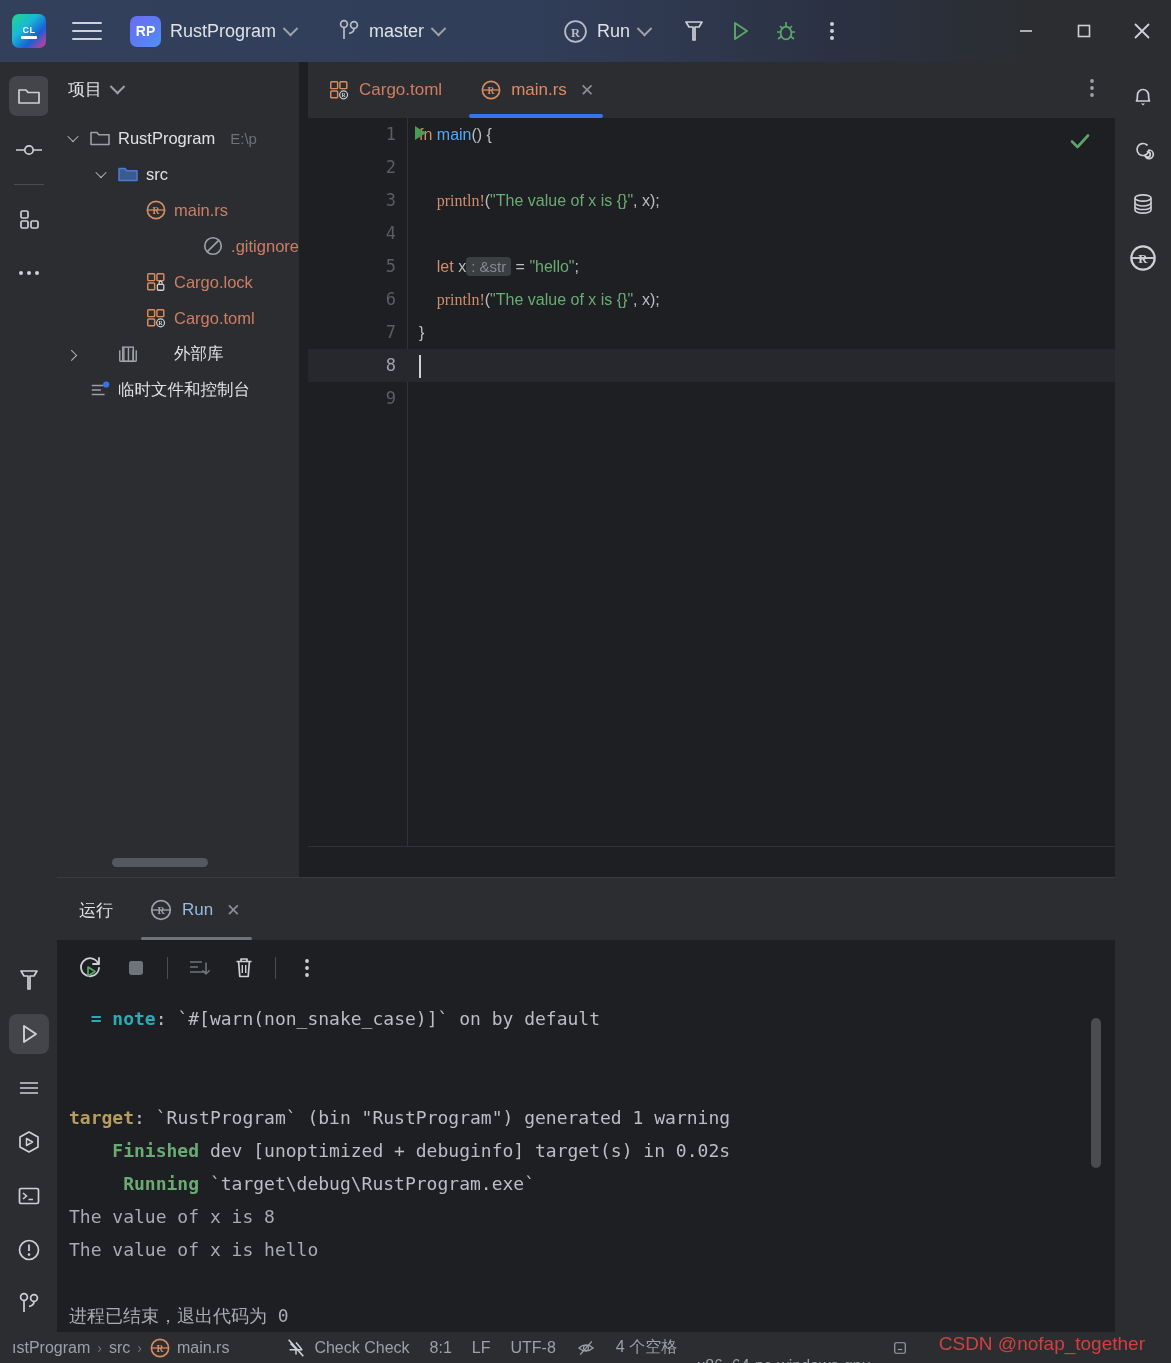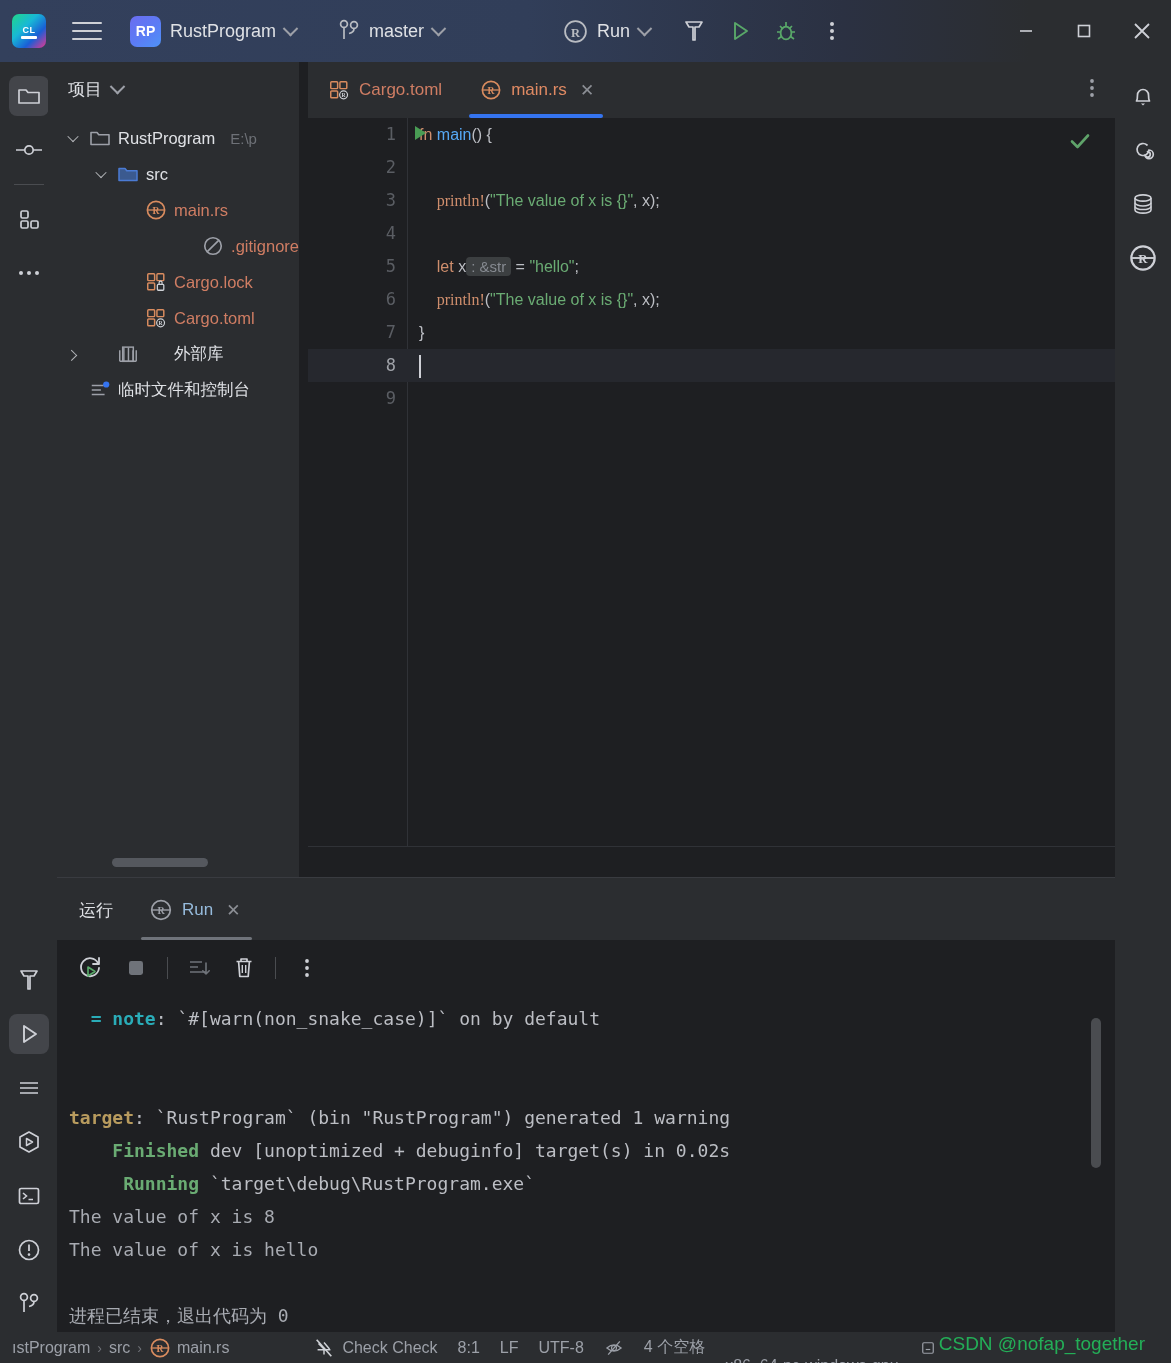--- a/index.html
+++ b/index.html
@@ -155,29 +155,29 @@
   .cl { white-space: pre; }
   .c-note { color: #2aacb8; font-weight: bold; }
   .c-warn { color: #b89b5e; font-weight: bold; }
   .c-green { color: #6aab73; font-weight: bold; }
   .c-dim { color: #a8abb2; }
   .cscroll { position: absolute; right: 14px; top: 22px; width: 10px; height: 150px;
     background: #4a4c50; border-radius: 5px; cursor: pointer; }
 
   
   #statusbar { position: absolute; left: 0; bottom: 0; width: 1171px; height: 31px;
-    background: #2b2d30; display: flex; align-items: center; gap: 28px; }
+    background: #2b2d30; display: flex; align-items: center; }
   .sb-crumbs { display: flex; align-items: center; gap: 7px; margin-left: 12px;
     font-size: 16px; color: #9ca0a8; }
   .sb-crumbs .c { cursor: pointer; }
   .sb-sep { color: #6e7177; font-size: 14px; }
   .sb-right { display: flex; align-items: center; gap: 20px; margin-left: 56px;
     font-size: 16px; color: #9ca0a8; }
   .sb-item { cursor: pointer; white-space: nowrap; }
-  .watermark { position: absolute; right: 26px; bottom: 8px; color: #22c55e;
+  .watermark { position: absolute; right: 26px; bottom: 8px; color: #ef4444;
     font-size: 19px; opacity: .85; pointer-events: none; }
 </style>
 </head>
 <body>
 
 <div id="titlebar">
   <div class="tb-ide-logo"></div>
   <div class="tb-burger">
       <i></i>
       <i></i>

